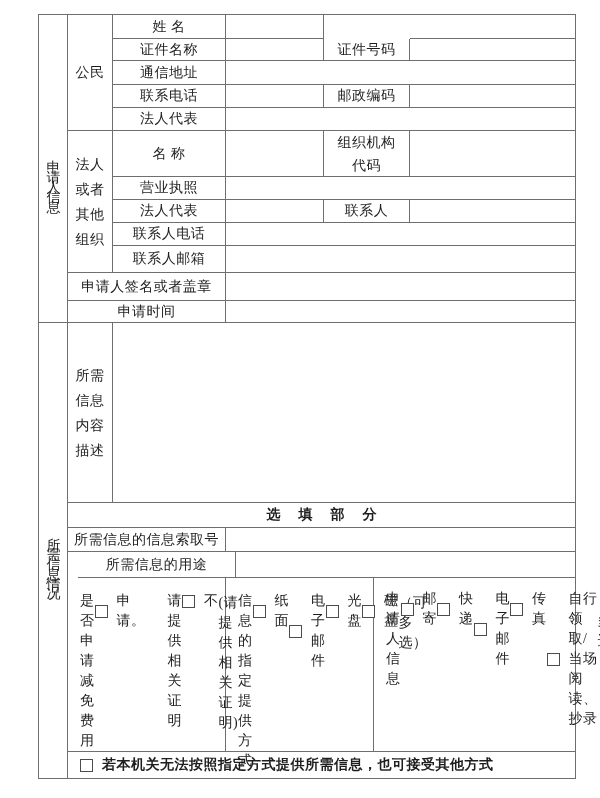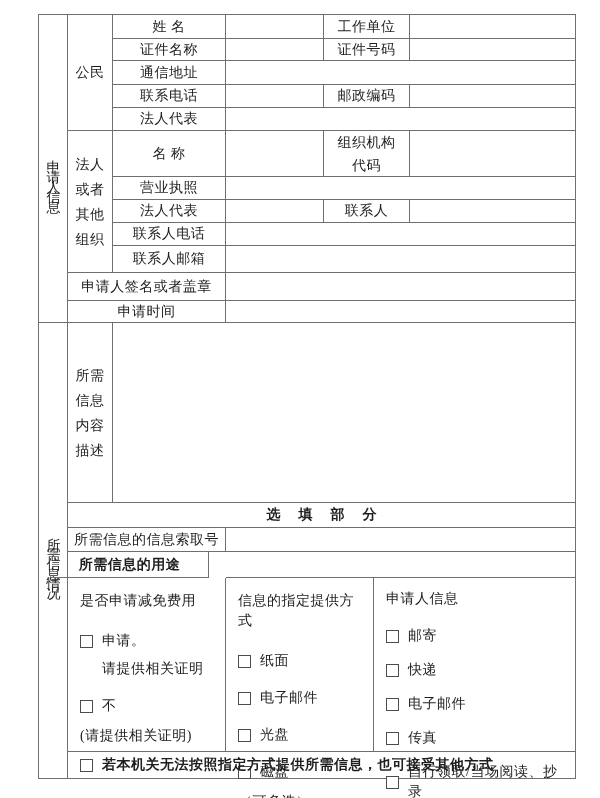--- a/index.html
+++ b/index.html
@@ -19,25 +19,25 @@
     text-align:center;letter-spacing:.5px;line-height:20px;
   }
   .no-r{border-right:none;}
   .no-b{border-bottom:none;}
   .vertical{
     writing-mode:vertical-lr;text-orientation:upright;
     letter-spacing:10px;padding-top:10px;
   }
   .multiline{white-space:pre-line;line-height:25px;}
   .optcol{
-    flex-direction:column;align-items:flex-start;justify-content:flex-start;
+    flex-direction:row;align-items:flex-start;justify-content:flex-start;
     text-align:left;padding:13px 8px 10px 12px;
   }
   .optcol .title{margin-bottom:11px;}
-  .opt{display:flex;align-items:center;margin-bottom:8px;margin-top:9px;}
+  .opt{display:flex;align-items:center;margin-bottom:8px;}
   .opt-tight{margin-bottom:5px;align-items:center;}
   .cb{
     width:11px;height:11px;border:1px solid #4c4c4c;display:inline-block;
     margin-right:9px;flex:0 0 auto;background:#fff;
   }
   .indent{margin:0 0 8px 22px;}
   .spacer{flex:1 1 auto;}
   .note{margin-top:2px;}
   .header-spaced{letter-spacing:18px;padding-left:18px;font-weight:bold;}
   .leftrow{justify-content:flex-start;text-align:left;padding-left:12px;}
@@ -50,21 +50,20 @@
   <div class="cell vertical" style="left:0;top:0;width:29px;height:308px;">申请人信息</div>
 
   <div class="cell" style="left:29px;top:0;width:45px;height:116px;">公民</div>
   <div class="cell" style="left:74px;top:0;width:113px;height:24px;">姓 名</div>
 
   <div class="cell multiline" style="left:29px;top:116px;width:45px;height:142px;">法人
 或者
 其他
 组织</div>
   <div class="cell" style="left:187px;top:0;width:98px;height:24px;"></div>
-  <div class="cell" style="left:285px;top:0;width:86px;height:24px;">工作单位</div>
   <div class="cell no-r" style="left:371px;top:0;width:165px;height:24px;"></div>
 
   <div class="cell" style="left:74px;top:24px;width:113px;height:22px;">证件名称</div>
   <div class="cell" style="left:187px;top:24px;width:98px;height:22px;"></div>
   <div class="cell" style="left:285px;top:24px;width:86px;height:22px;">证件号码</div>
   <div class="cell no-r" style="left:371px;top:24px;width:165px;height:22px;"></div>
 
   <div class="cell" style="left:74px;top:46px;width:113px;height:24px;">通信地址</div>
   <div class="cell no-r" style="left:187px;top:46px;width:349px;height:24px;"></div>
 
@@ -110,21 +109,21 @@
 描述</div>
   <div class="cell no-r" style="left:74px;top:308px;width:462px;height:180px;"></div>
 
   <div class="cell no-r" style="left:29px;top:488px;width:507px;height:25px;">
     <span class="header-spaced">选填部分</span>
   </div>
 
   <div class="cell" style="left:29px;top:513px;width:158px;height:24px;">所需信息的信息索取号</div>
   <div class="cell no-r" style="left:187px;top:513px;width:349px;height:24px;"></div>
 
-  <div class="cell" style="left:12px;top:537px;width:158px;height:26px;font-weight:bold;">所需信息的用途</div>
+  <div class="cell" style="left:39px;top:537px;width:158px;height:26px;">所需信息的用途</div>
   <div class="cell no-r" style="left:187px;top:537px;width:349px;height:26px;"></div>
 
   <div class="cell optcol" style="left:29px;top:563px;width:158px;height:174px;">
     <div class="title">是否申请减免费用</div>
     <div class="opt">
       <span class="cb"></span>
       <span>申请。</span>
     </div>
     <div class="indent">请提供相关证明</div>
     <div class="opt">

